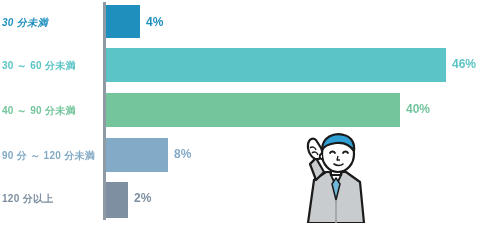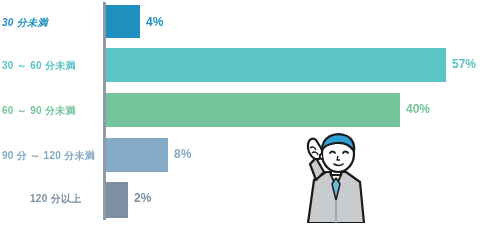--- a/index.html
+++ b/index.html
@@ -71,37 +71,37 @@
 
   <div class="row" style="top:0px;height:45px;">
     <div class="cat-label" style="top:18px;color:#1f8fbe;font-style:italic;">30 分未満</div>
     <div class="bar" style="top:5px;width:34px;height:33px;background:#1f8fbe;"></div>
     <div class="value-label" style="left:146px;top:16px;color:#1f8fbe;">4%</div>
   </div>
 
   <div class="row" style="top:45px;height:45px;">
     <div class="cat-label" style="top:16px;color:#5bc4c6;">30 ～ 60 分未満</div>
     <div class="bar" style="top:3px;width:340px;height:34px;background:#5bc4c6;"></div>
-    <div class="value-label" style="left:452px;top:13px;color:#5bc4c6;">57%</div>
+    <div class="value-label" style="left:452px;top:13px;color:#5bc4c6;">46%</div>
   </div>
 
   <div class="row" style="top:90px;height:45px;">
-    <div class="cat-label" style="top:16px;color:#74c59c;">60 ～ 90 分未満</div>
+    <div class="cat-label" style="top:16px;color:#74c59c;">40 ～ 90 分未満</div>
     <div class="bar" style="top:3px;width:294px;height:34px;background:#74c59c;"></div>
     <div class="value-label" style="left:406px;top:13px;color:#74c59c;text-align:right;">40%</div>
   </div>
 
   <div class="row" style="top:135px;height:45px;">
     <div class="cat-label" style="top:16px;color:#83aac6;text-align:center;">90 分 ～ 120 分未満</div>
     <div class="bar" style="top:3px;width:62px;height:34px;background:#83aac6;"></div>
     <div class="value-label" style="left:174px;top:13px;color:#83aac6;">8%</div>
   </div>
 
   <div class="row" style="top:180px;height:43px;">
-    <div class="cat-label" style="top:14px;color:#7d8fa0;margin-left:28px;">120 分以上</div>
+    <div class="cat-label" style="top:14px;color:#7d8fa0;">120 分以上</div>
     <div class="bar" style="top:2px;width:22px;height:36px;background:#7d8fa0;"></div>
     <div class="value-label" style="left:134px;top:12px;color:#7d8fa0;">2%</div>
   </div>
 
   <div id="illustration">
     <svg width="80" height="95" viewBox="0 0 80 95" xmlns="http://www.w3.org/2000/svg">
 
       <path d="M30 44 L18 52 L12 95 L68 95 L64 54 L50 44 Z" fill="#c9ccce" stroke="#1a1a1a" stroke-width="2.2" stroke-linejoin="round"></path>
 
       <path d="M34 45 L40 58 L46 45" fill="#ffffff" stroke="#1a1a1a" stroke-width="1.8" stroke-linejoin="round"></path>

